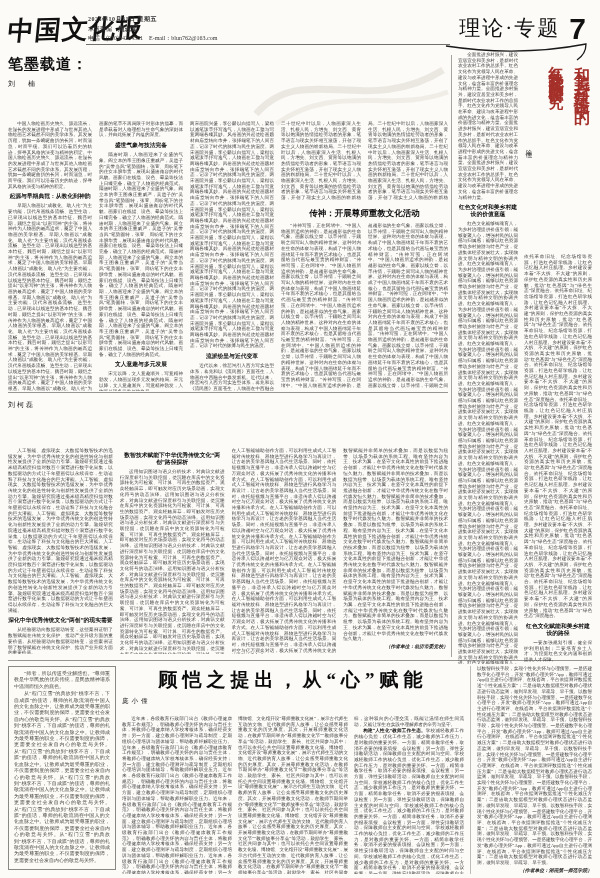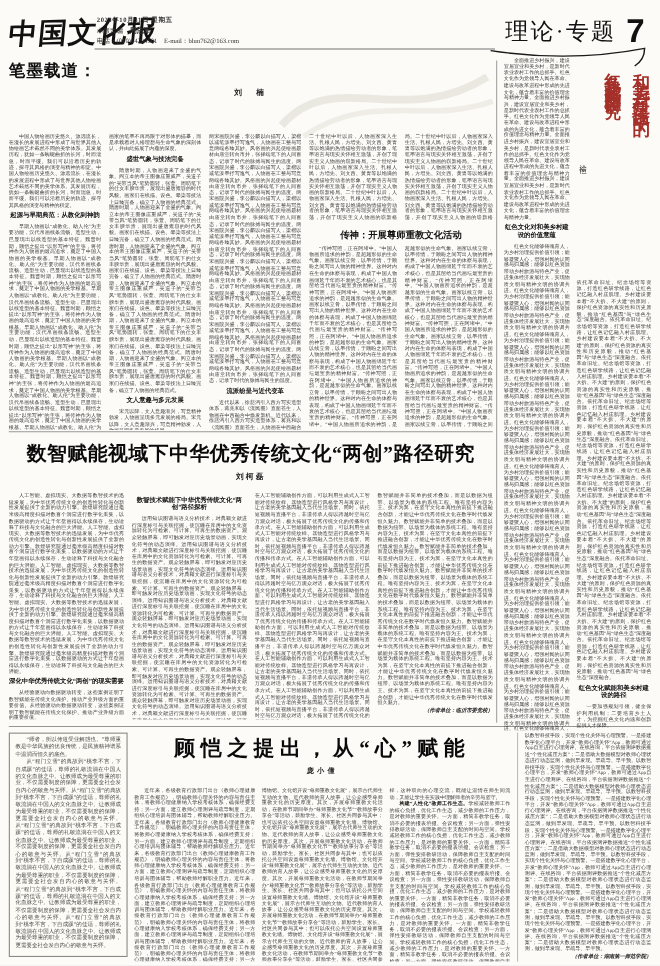--- a/index.html
+++ b/index.html
@@ -20,21 +20,21 @@
   .swoosh{position:absolute;right:6px;top:40px;}
   
   .rule-v{position:absolute;left:451px;top:55px;height:602px;width:0;border-left:1px solid rgba(0,0,0,.35);}
   .rule-h{position:absolute;height:0;border-top:1px solid rgba(0,0,0,.4);}
   .col{overflow:hidden;height:100%;}
   .para{font-size:4.6px;line-height:5.7px;text-align:justify;color:#3b3b3b;text-indent:2em;margin:0 0 1px 0;}
   .para.noindent{text-indent:0;}
   .para .lead{font-weight:bold;color:#111;}
   .subhead{font-size:5.8px;font-weight:bold;text-align:center;color:#0f0f0f;margin:4px 0 3px 0;line-height:7px;}
   .attribution{font-size:4.8px;font-weight:bold;font-style:italic;text-align:right;color:#222;margin-top:2px;line-height:6px;}
-  .byline{text-align:center;font-size:7px;font-weight:bold;letter-spacing:3px;color:#222;}
+  .byline{font-size:7px;font-weight:normal;letter-spacing:3px;color:#222;}
   
   .main-article{position:absolute;left:8px;top:55px;width:440px;height:336px;}
   .kicker{font-size:15px;font-weight:bold;letter-spacing:1px;color:#111;}
   .main-title{margin:2px 0 0 0;font-size:20px;font-weight:900;letter-spacing:.5px;white-space:nowrap;color:#0a0a0a;}
   .main-article .byline{margin-top:5px;}
   .main-body{position:absolute;left:0;top:66px;width:440px;height:270px;display:flex;gap:7px;}
   .w84{width:84px;flex:none;}
   .wide-wrap{flex:1;display:flex;flex-direction:column;overflow:hidden;}
   .two-col{column-count:2;column-gap:7px;column-fill:auto;overflow:hidden;}
   .two-col.top{height:84px;flex:none;}
@@ -127,21 +127,20 @@
             <div class="para">“传神写照，正在阿堵中。”中国人物画所追求的神韵，是超越形似的生命气象。画家以线立骨，以墨传情，于顾盼之间写出人物的精神世界。这种对内在生命的体察与表现，构成了中国人物画绵延千年而不衰的艺术核心，也是其留给当代画坛最宝贵的精神财富。“传神写照，正在阿堵中。”中国人物画所追求的神韵，是超越形似的生命气象。画家以线立骨，以墨传情，于顾盼之间写出人物的精神世界。这种对内在生命的体察与表现，构成了中国人物画绵延千年而不衰的艺术核心，也是其留给当代画坛最宝贵的精神财富。“传神写照，正在阿堵中。”中国人物画所追求的神韵，是超越形似的生命气象。画家以线立骨，以墨传情，于顾盼之间写出人物的精神世界。这种对内在生命的体察与表现，构成了中国人物画绵延千年而不衰的艺术核心，也是其留给当代画坛最宝贵的精神财富。“传神写照，正在阿堵中。”中国人物画所追求的神韵，是超越形似的生命气象。画家以线立骨，以墨传情，于顾盼之间写出人物的精神世界。这种对内在生命的体察与表现，构成了中国人物画绵延千年而不衰的艺术核心，也是其留给当代画坛最宝贵的精神财富。“传神写照，正在阿堵中。”中国人物画所追求的神韵，是超越形似的生命气象。画家以线立骨，以墨传情，于顾盼之间写出人物的精神世界。这种对内在生命的体察与表现，构成了中国人物画绵延千年而不衰的艺术核心，也是其留给当代画坛最宝贵的精神财富。“传神写照，正在阿堵中。”中国人物画所追求的神韵，是超越形似的生命气象。画家以线立骨，以墨传情，于顾盼之间写出人物的精神世界。这种对内在生命的体察与表现，构成了中国人物画绵延千年而不衰的艺术核心，也是其留给当代画坛最宝贵的精神财富。“传神写照，正在阿堵中。”中国人物画所追求的神韵，是超越形似的生命气象。画家以线立骨，以墨传情，于顾盼之间写出人物的精神世界。这种对内在生命的体察与表现，构成了中国人物画绵延千年而不衰的艺术核心，也是其留给当代画坛最宝贵的精神财富。“传神写照，正在阿堵中。”中国人物画所追求的神韵，是超越形似的生命气象。画家以线立骨，以墨传情，于顾盼之间写出人物的精神世界。这种对内在生命的体察与表现，构成了中国人物画绵延千年而不衰的艺术核心，也是其留给当代画坛最宝贵的精神财富。“传神写照，正在阿堵中。”中国人物画所追求的神韵，是超越形似的生命气象。画家以线立骨，以墨传情，于顾盼之间写出人物的精神世界。这种对内在生命的体察与表现，构成了中国人物画绵延千年而不衰的艺术核心，也是其留给当代画坛最宝贵的精神财富。“传神写照，正在阿堵中。”中国人物画所追求的神韵，是超越形似的生命气象。画家以线立骨，以墨传情，于顾盼之间写出人物的精神世界。这种对内在生命的体察与表现，构成了中国人物画绵延千年而不衰的艺术核心，也是其留给当代画坛最宝贵的精神财富。</div>
           </div>
       </div>
     </div>
   </div>
 
   <div class="rule-v"></div>
   <div class="rule-h" style="left:8px;top:392px;width:440px;"></div>
 
   <div class="middle-article">
-    <h2 class="mid-title">数智赋能视域下中华优秀传统文化“两创”路径研究</h2>
     <div class="byline">刘柯磊</div>
     <div class="mid-body">
       <div class="col">
           <div class="para">人工智能、虚拟现实、大数据等数智技术的迅猛发展，为中华优秀传统文化的创造性转化与创新性发展提供了全新的动力引擎。敦煌研究院通过毫米级高精度扫描对数百个洞窟进行数字化采集，以数据驱动的方式让千年壁画得以永续保存，生动诠释了科技与文化融合的巨大潜能。人工智能、虚拟现实、大数据等数智技术的迅猛发展，为中华优秀传统文化的创造性转化与创新性发展提供了全新的动力引擎。敦煌研究院通过毫米级高精度扫描对数百个洞窟进行数字化采集，以数据驱动的方式让千年壁画得以永续保存，生动诠释了科技与文化融合的巨大潜能。人工智能、虚拟现实、大数据等数智技术的迅猛发展，为中华优秀传统文化的创造性转化与创新性发展提供了全新的动力引擎。敦煌研究院通过毫米级高精度扫描对数百个洞窟进行数字化采集，以数据驱动的方式让千年壁画得以永续保存，生动诠释了科技与文化融合的巨大潜能。人工智能、虚拟现实、大数据等数智技术的迅猛发展，为中华优秀传统文化的创造性转化与创新性发展提供了全新的动力引擎。敦煌研究院通过毫米级高精度扫描对数百个洞窟进行数字化采集，以数据驱动的方式让千年壁画得以永续保存，生动诠释了科技与文化融合的巨大潜能。人工智能、虚拟现实、大数据等数智技术的迅猛发展，为中华优秀传统文化的创造性转化与创新性发展提供了全新的动力引擎。敦煌研究院通过毫米级高精度扫描对数百个洞窟进行数字化采集，以数据驱动的方式让千年壁画得以永续保存，生动诠释了科技与文化融合的巨大潜能。</div>
           <div class="subhead">深化中华优秀传统文化“两创”的现实需要</div>
           <div class="para">从经验驱动向数据驱动转变，这些案例证明了数智赋能在传统文化保护、推动产业升级方面的重要价值。从经验驱动向数据驱动转变，这些案例证明了数智赋能在传统文化保护、推动产业升级方面的重要价值。</div>
         </div>
       <div class="col">
           <div class="subhead">数智技术赋能下中华优秀传统文化“两创”路径探析</div>
           <div class="para">运用知识图谱与语义分析技术，对典籍文献进行深度标引与关联挖掘，使沉睡在库房中的文化资源转化为可检索、可计算、可再生的数据资产。观众轻触屏幕，即可触发对应历史场景动画，实现文化符号的动态演绎。运用知识图谱与语义分析技术，对典籍文献进行深度标引与关联挖掘，使沉睡在库房中的文化资源转化为可检索、可计算、可再生的数据资产。观众轻触屏幕，即可触发对应历史场景动画，实现文化符号的动态演绎。运用知识图谱与语义分析技术，对典籍文献进行深度标引与关联挖掘，使沉睡在库房中的文化资源转化为可检索、可计算、可再生的数据资产。观众轻触屏幕，即可触发对应历史场景动画，实现文化符号的动态演绎。运用知识图谱与语义分析技术，对典籍文献进行深度标引与关联挖掘，使沉睡在库房中的文化资源转化为可检索、可计算、可再生的数据资产。观众轻触屏幕，即可触发对应历史场景动画，实现文化符号的动态演绎。运用知识图谱与语义分析技术，对典籍文献进行深度标引与关联挖掘，使沉睡在库房中的文化资源转化为可检索、可计算、可再生的数据资产。观众轻触屏幕，即可触发对应历史场景动画，实现文化符号的动态演绎。运用知识图谱与语义分析技术，对典籍文献进行深度标引与关联挖掘，使沉睡在库房中的文化资源转化为可检索、可计算、可再生的数据资产。观众轻触屏幕，即可触发对应历史场景动画，实现文化符号的动态演绎。运用知识图谱与语义分析技术，对典籍文献进行深度标引与关联挖掘，使沉睡在库房中的文化资源转化为可检索、可计算、可再生的数据资产。观众轻触屏幕，即可触发对应历史场景动画，实现文化符号的动态演绎。运用知识图谱与语义分析技术，对典籍文献进行深度标引与关联挖掘，使沉睡在库房中的文化资源转化为可检索、可计算、可再生的数据资产。观众轻触屏幕，即可触发对应历史场景动画，实现文化符号的动态演绎。</div>

